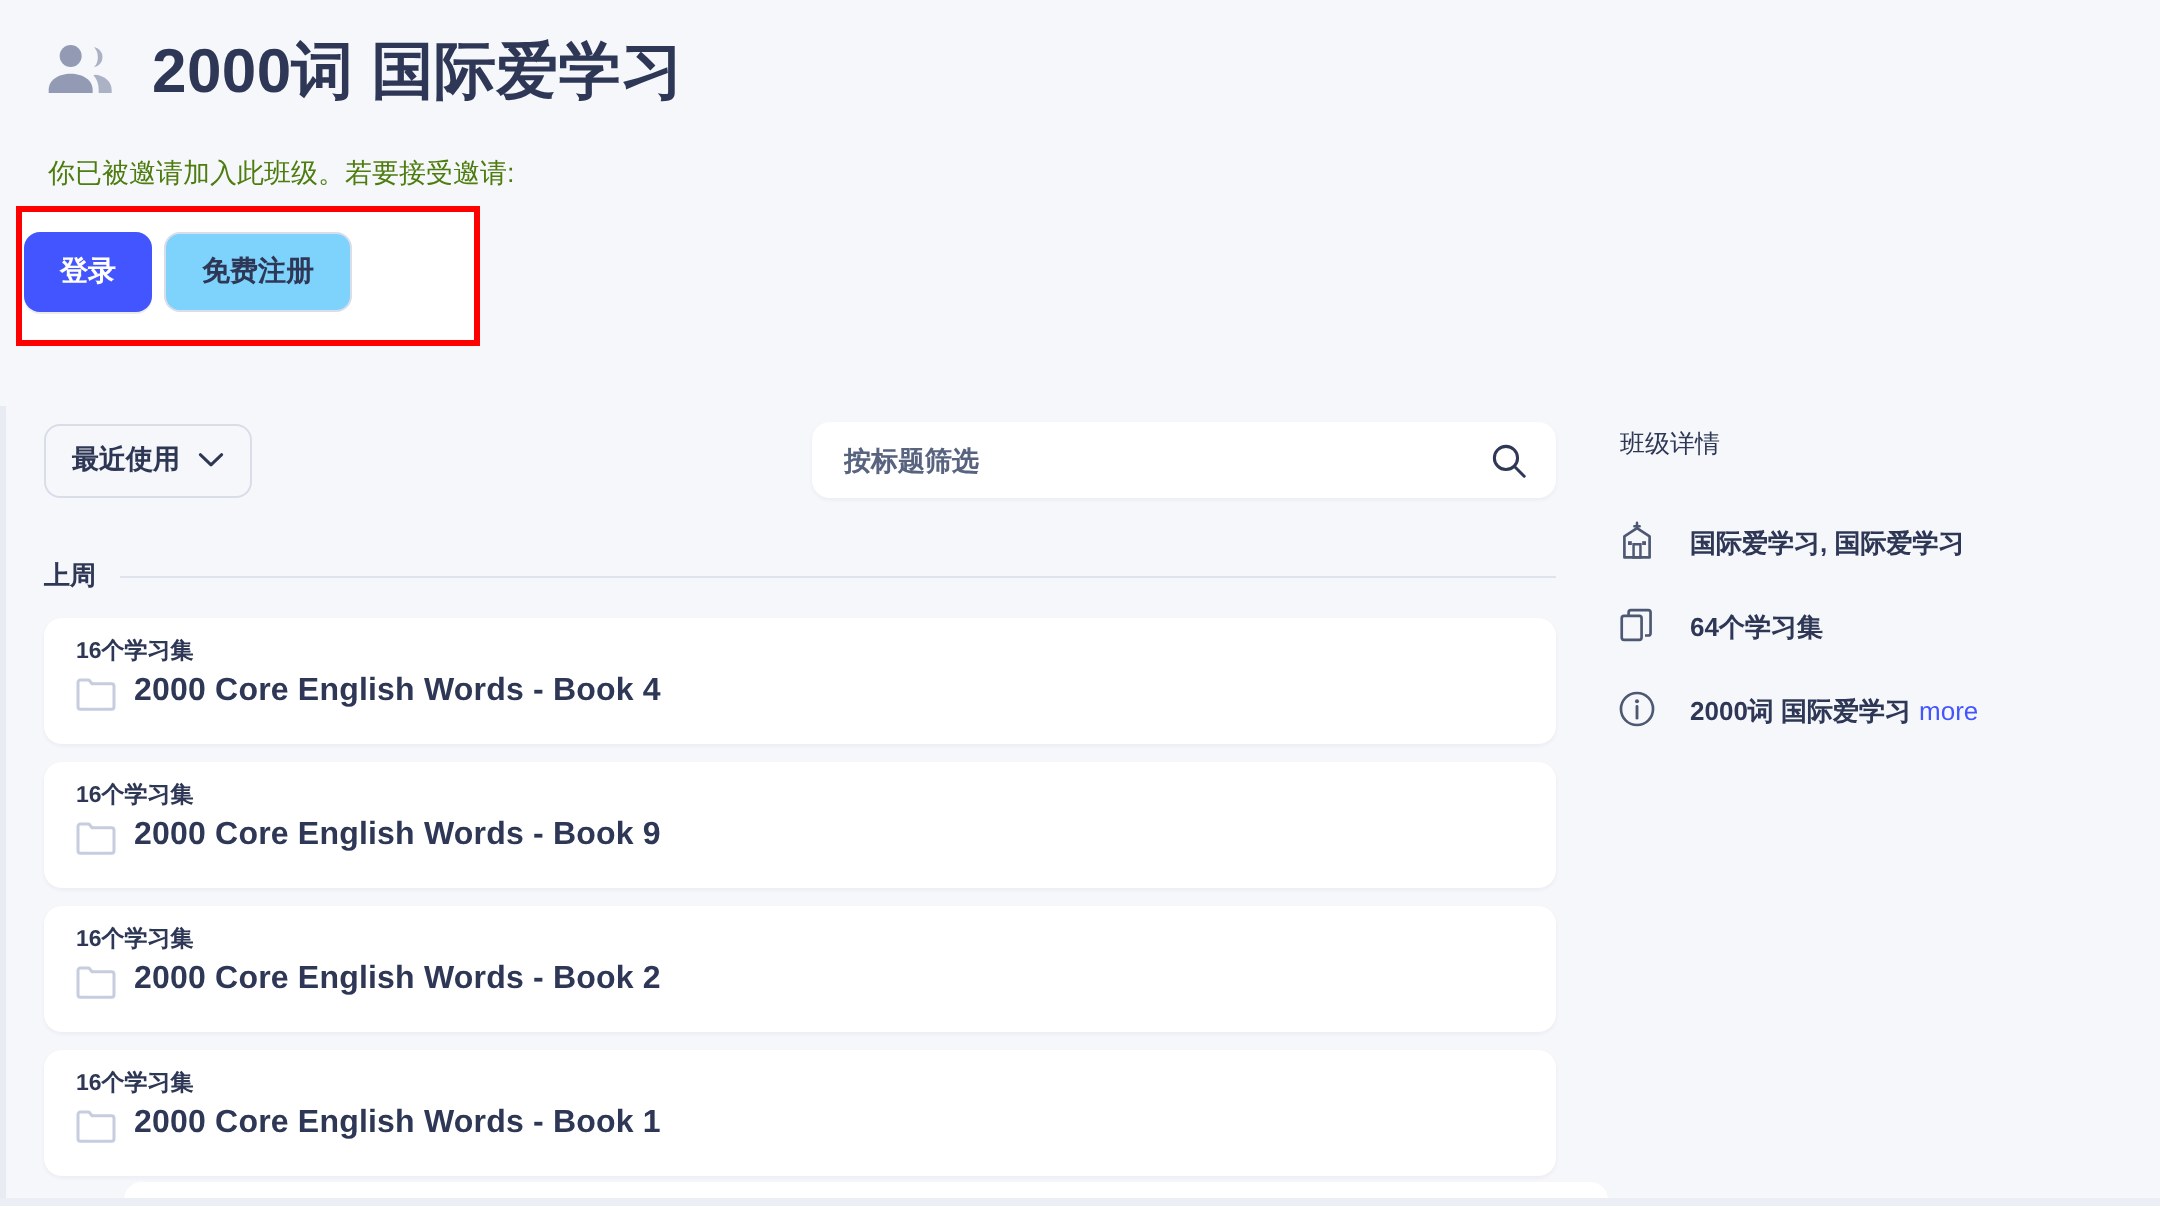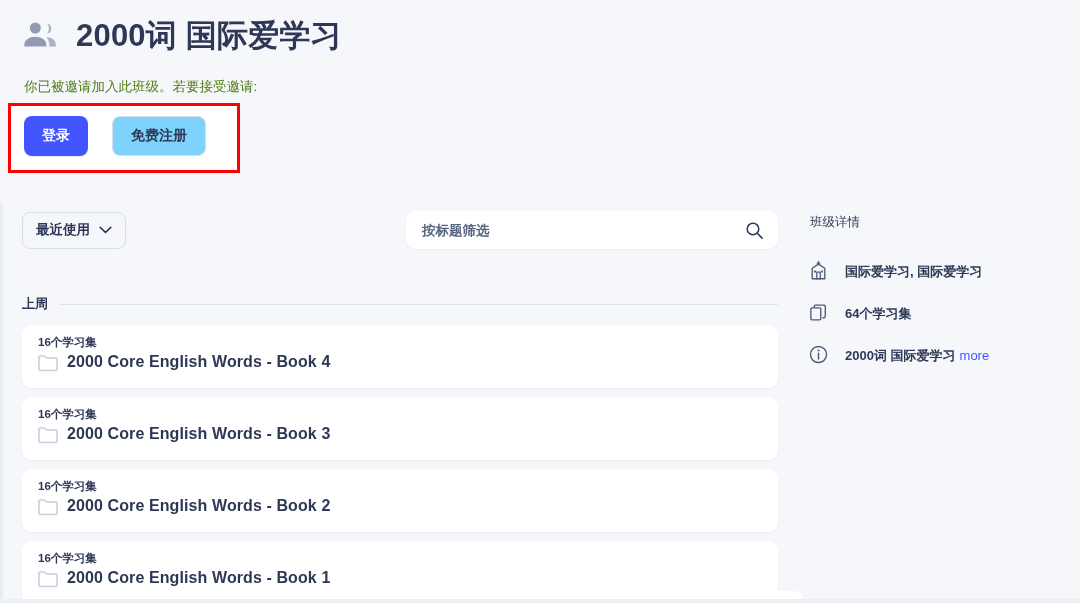--- a/index.html
+++ b/index.html
@@ -53,24 +53,24 @@
     position: absolute;
     left: 8px;
     top: 103px;
     width: 232px;
     height: 70px;
     border: 3px solid #ff0000;
     background: #ffffff;
   }
   .cta-row {
     position: absolute;
-    left: 24px;
+    left: 12px;
     top: 116px;
     display: flex;
-    gap: 24px;
+    gap: 6px;
     align-items: center;
     z-index: 3;
     justify-content: space-between;
   }
   .btn {
     font-family: "Liberation Sans", sans-serif;
     font-size: 14px;
     font-weight: 700;
     border-radius: 8px;
     padding: 0 18px;
@@ -155,21 +155,21 @@
     color: #b91c1c;
   }
   .search-input::placeholder { color: #586380; font-weight: 700; }
   .search-icon { width: 19px; height: 19px; color: #2e3856; flex: none; cursor: pointer; }
 
   
   .section-row {
     display: flex;
     align-items: center;
     gap: 12px;
-    margin-top: 38px;
+    margin-top: 22px;
     margin-bottom: 12px;
   }
   .section-label {
     font-size: 13px;
     font-weight: 700;
     color: #2e3856;
     white-space: nowrap;
   }
   .section-rule {
     flex: 1;
@@ -339,21 +339,21 @@
 </svg>
        <span class="set-title">2000 Core English Words - Book 4</span>
      </div>
         </div>
         <div class="set-card">
           <div class="set-count">16个学习集</div>
      <div class="set-title-row">
        <svg class="folder-icon" viewBox="0 0 20 19">
   <path d="M1 4.2a1.2 1.2 0 0 1 1.2-1.2h4.3l1.5 1.9h9.8a1.2 1.2 0 0 1 1.2 1.2v10.3a1.2 1.2 0 0 1-1.2 1.2H2.2A1.2 1.2 0 0 1 1 16.4V4.2z" fill="none" stroke="currentColor" stroke-width="1.5" stroke-linejoin="round"></path>
 </svg>
-       <span class="set-title">2000 Core English Words - Book 3</span>
+       <span class="set-title">2000 Core English Words - Book 9</span>
      </div>
         </div>
         <div class="set-card">
           <div class="set-count">16个学习集</div>
      <div class="set-title-row">
        <svg class="folder-icon" viewBox="0 0 20 19">
   <path d="M1 4.2a1.2 1.2 0 0 1 1.2-1.2h4.3l1.5 1.9h9.8a1.2 1.2 0 0 1 1.2 1.2v10.3a1.2 1.2 0 0 1-1.2 1.2H2.2A1.2 1.2 0 0 1 1 16.4V4.2z" fill="none" stroke="currentColor" stroke-width="1.5" stroke-linejoin="round"></path>
 </svg>
        <span class="set-title">2000 Core English Words - Book 2</span>
      </div>

